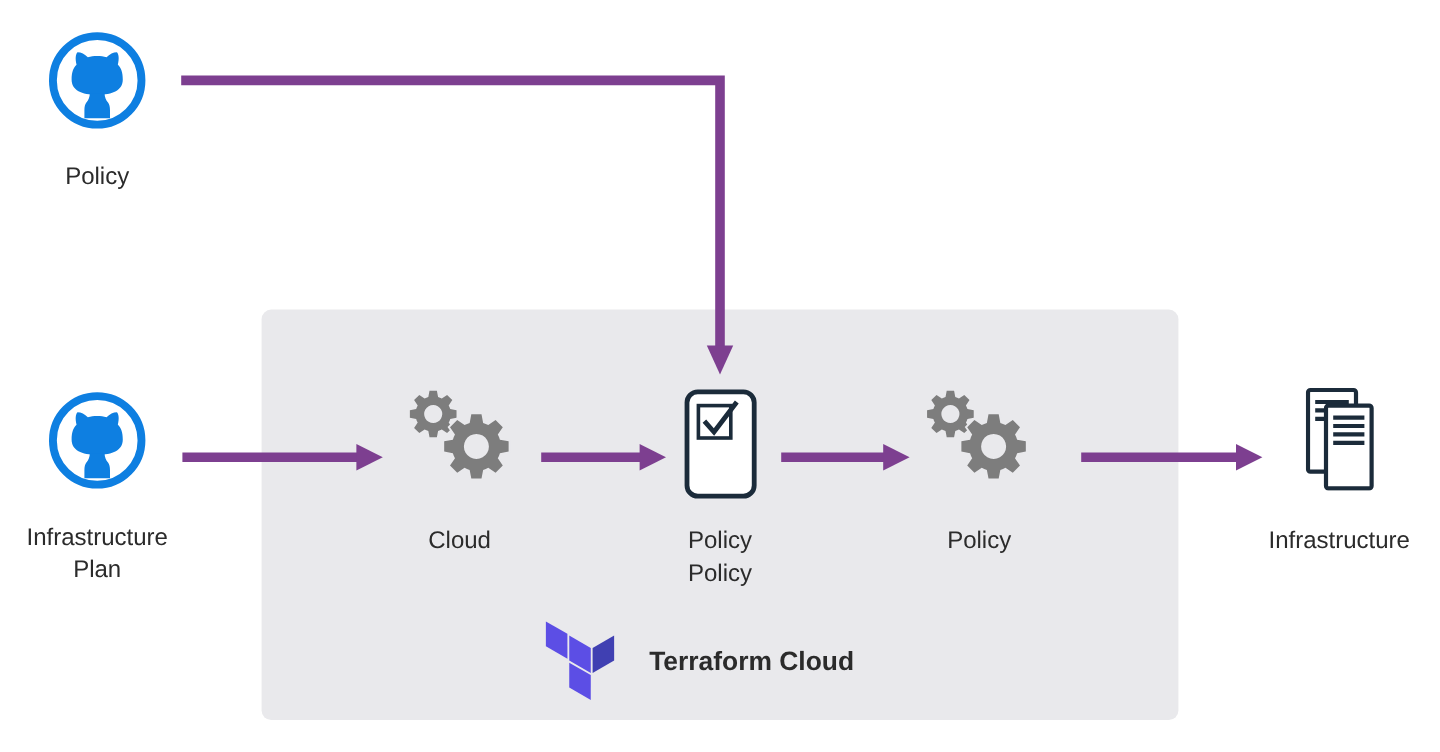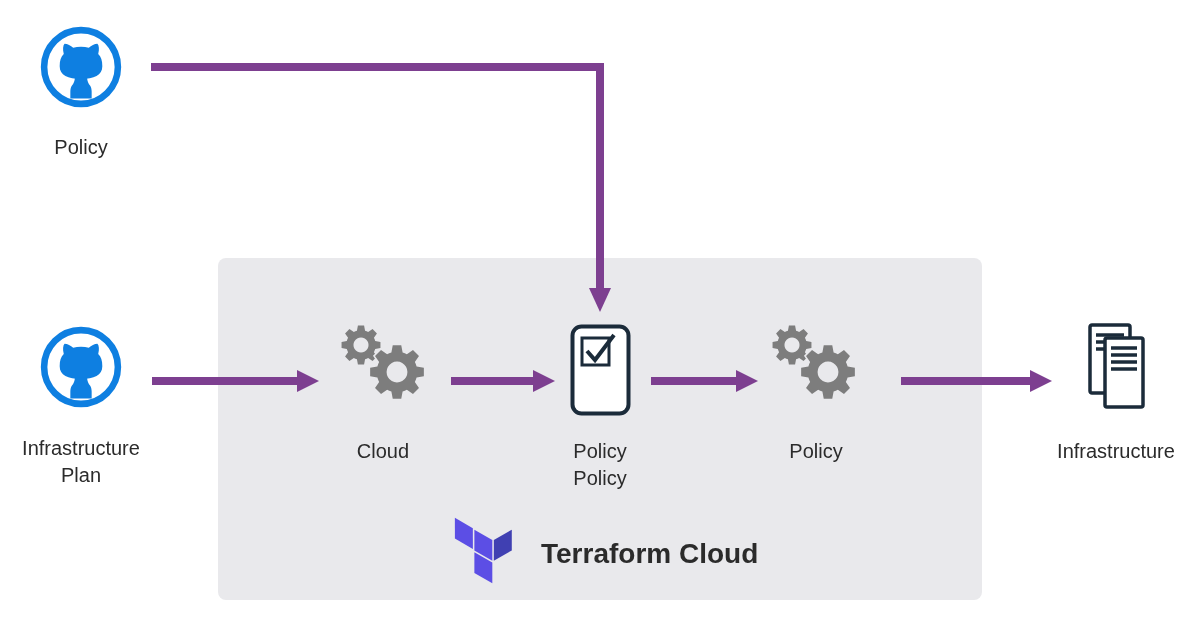--- a/index.html
+++ b/index.html
@@ -34,21 +34,21 @@
     font-weight:400;
     font-size:20px;
     line-height:27px;
     color:#2b2b2b;
     white-space:nowrap;
   }
   .tf-label{
     position:absolute;
     left:541px; top:538px;
     font-weight:700;
-    font-size:28px;
+    font-size:22px;
     color:#2b2b2b;
     white-space:nowrap;
   }
 </style>
 </head>
 <body>
 
 <div class="canvas">
 
   <svg width="0" height="0" style="position:absolute" aria-hidden="true">

